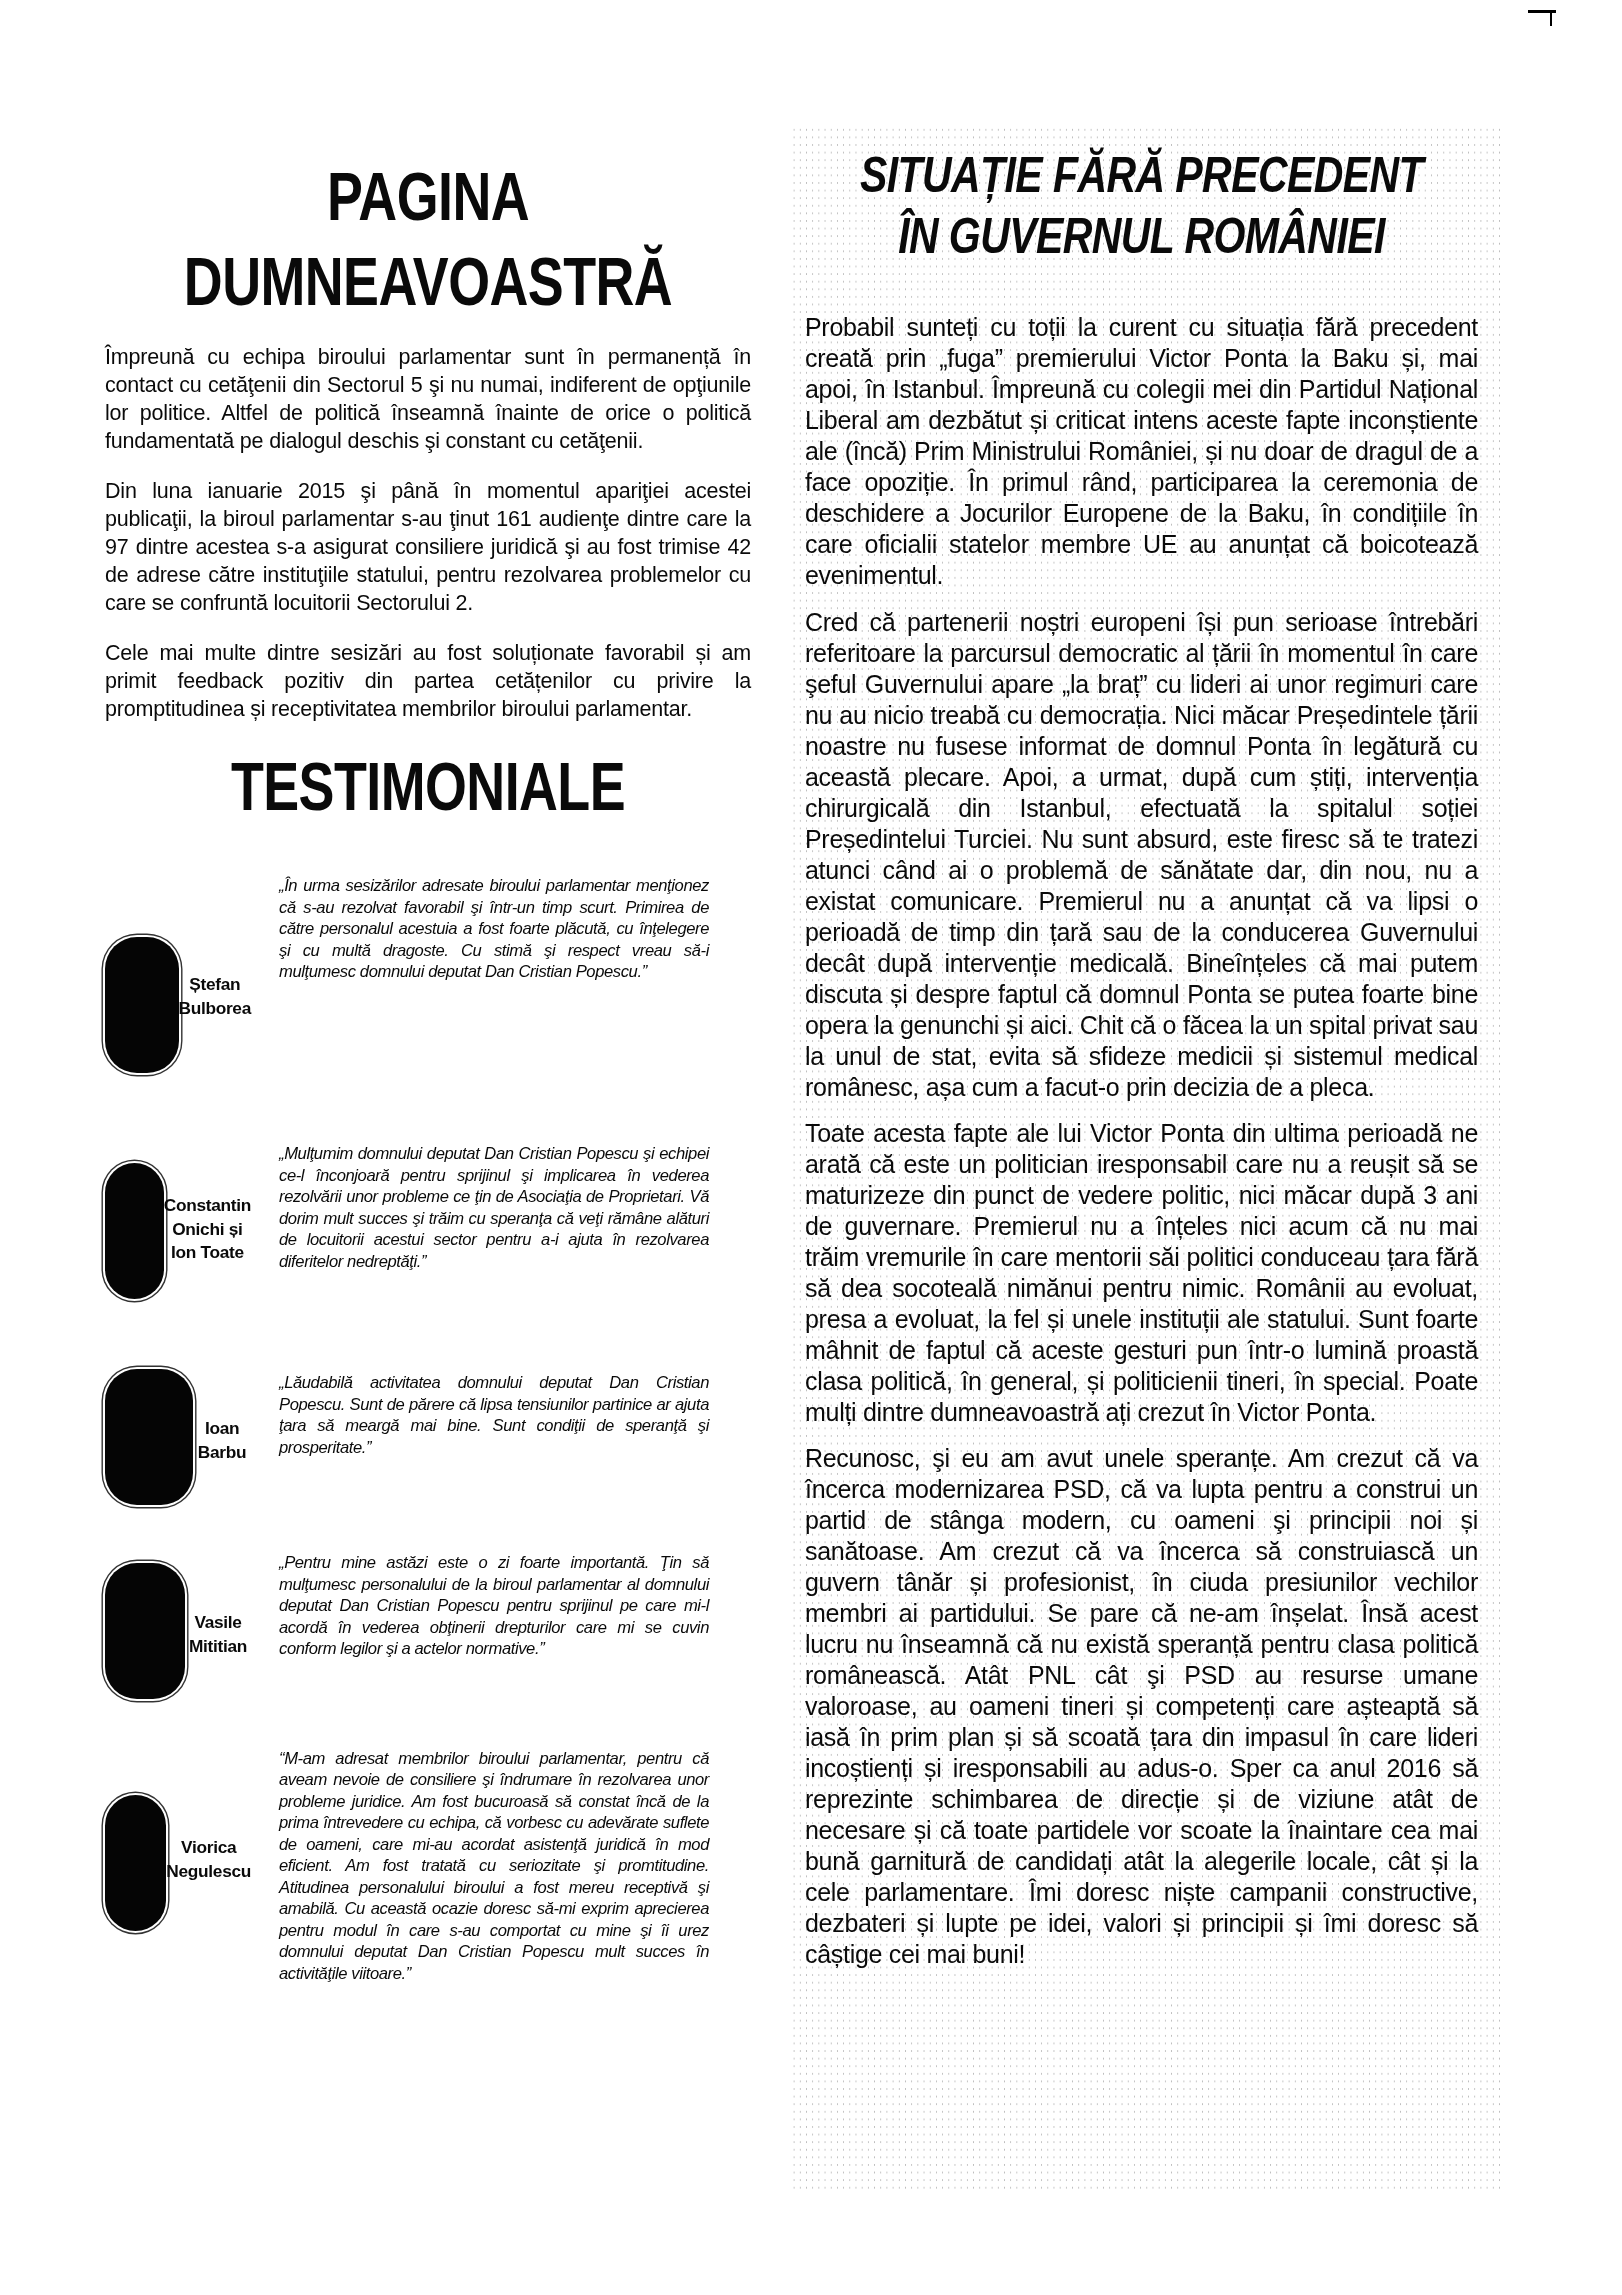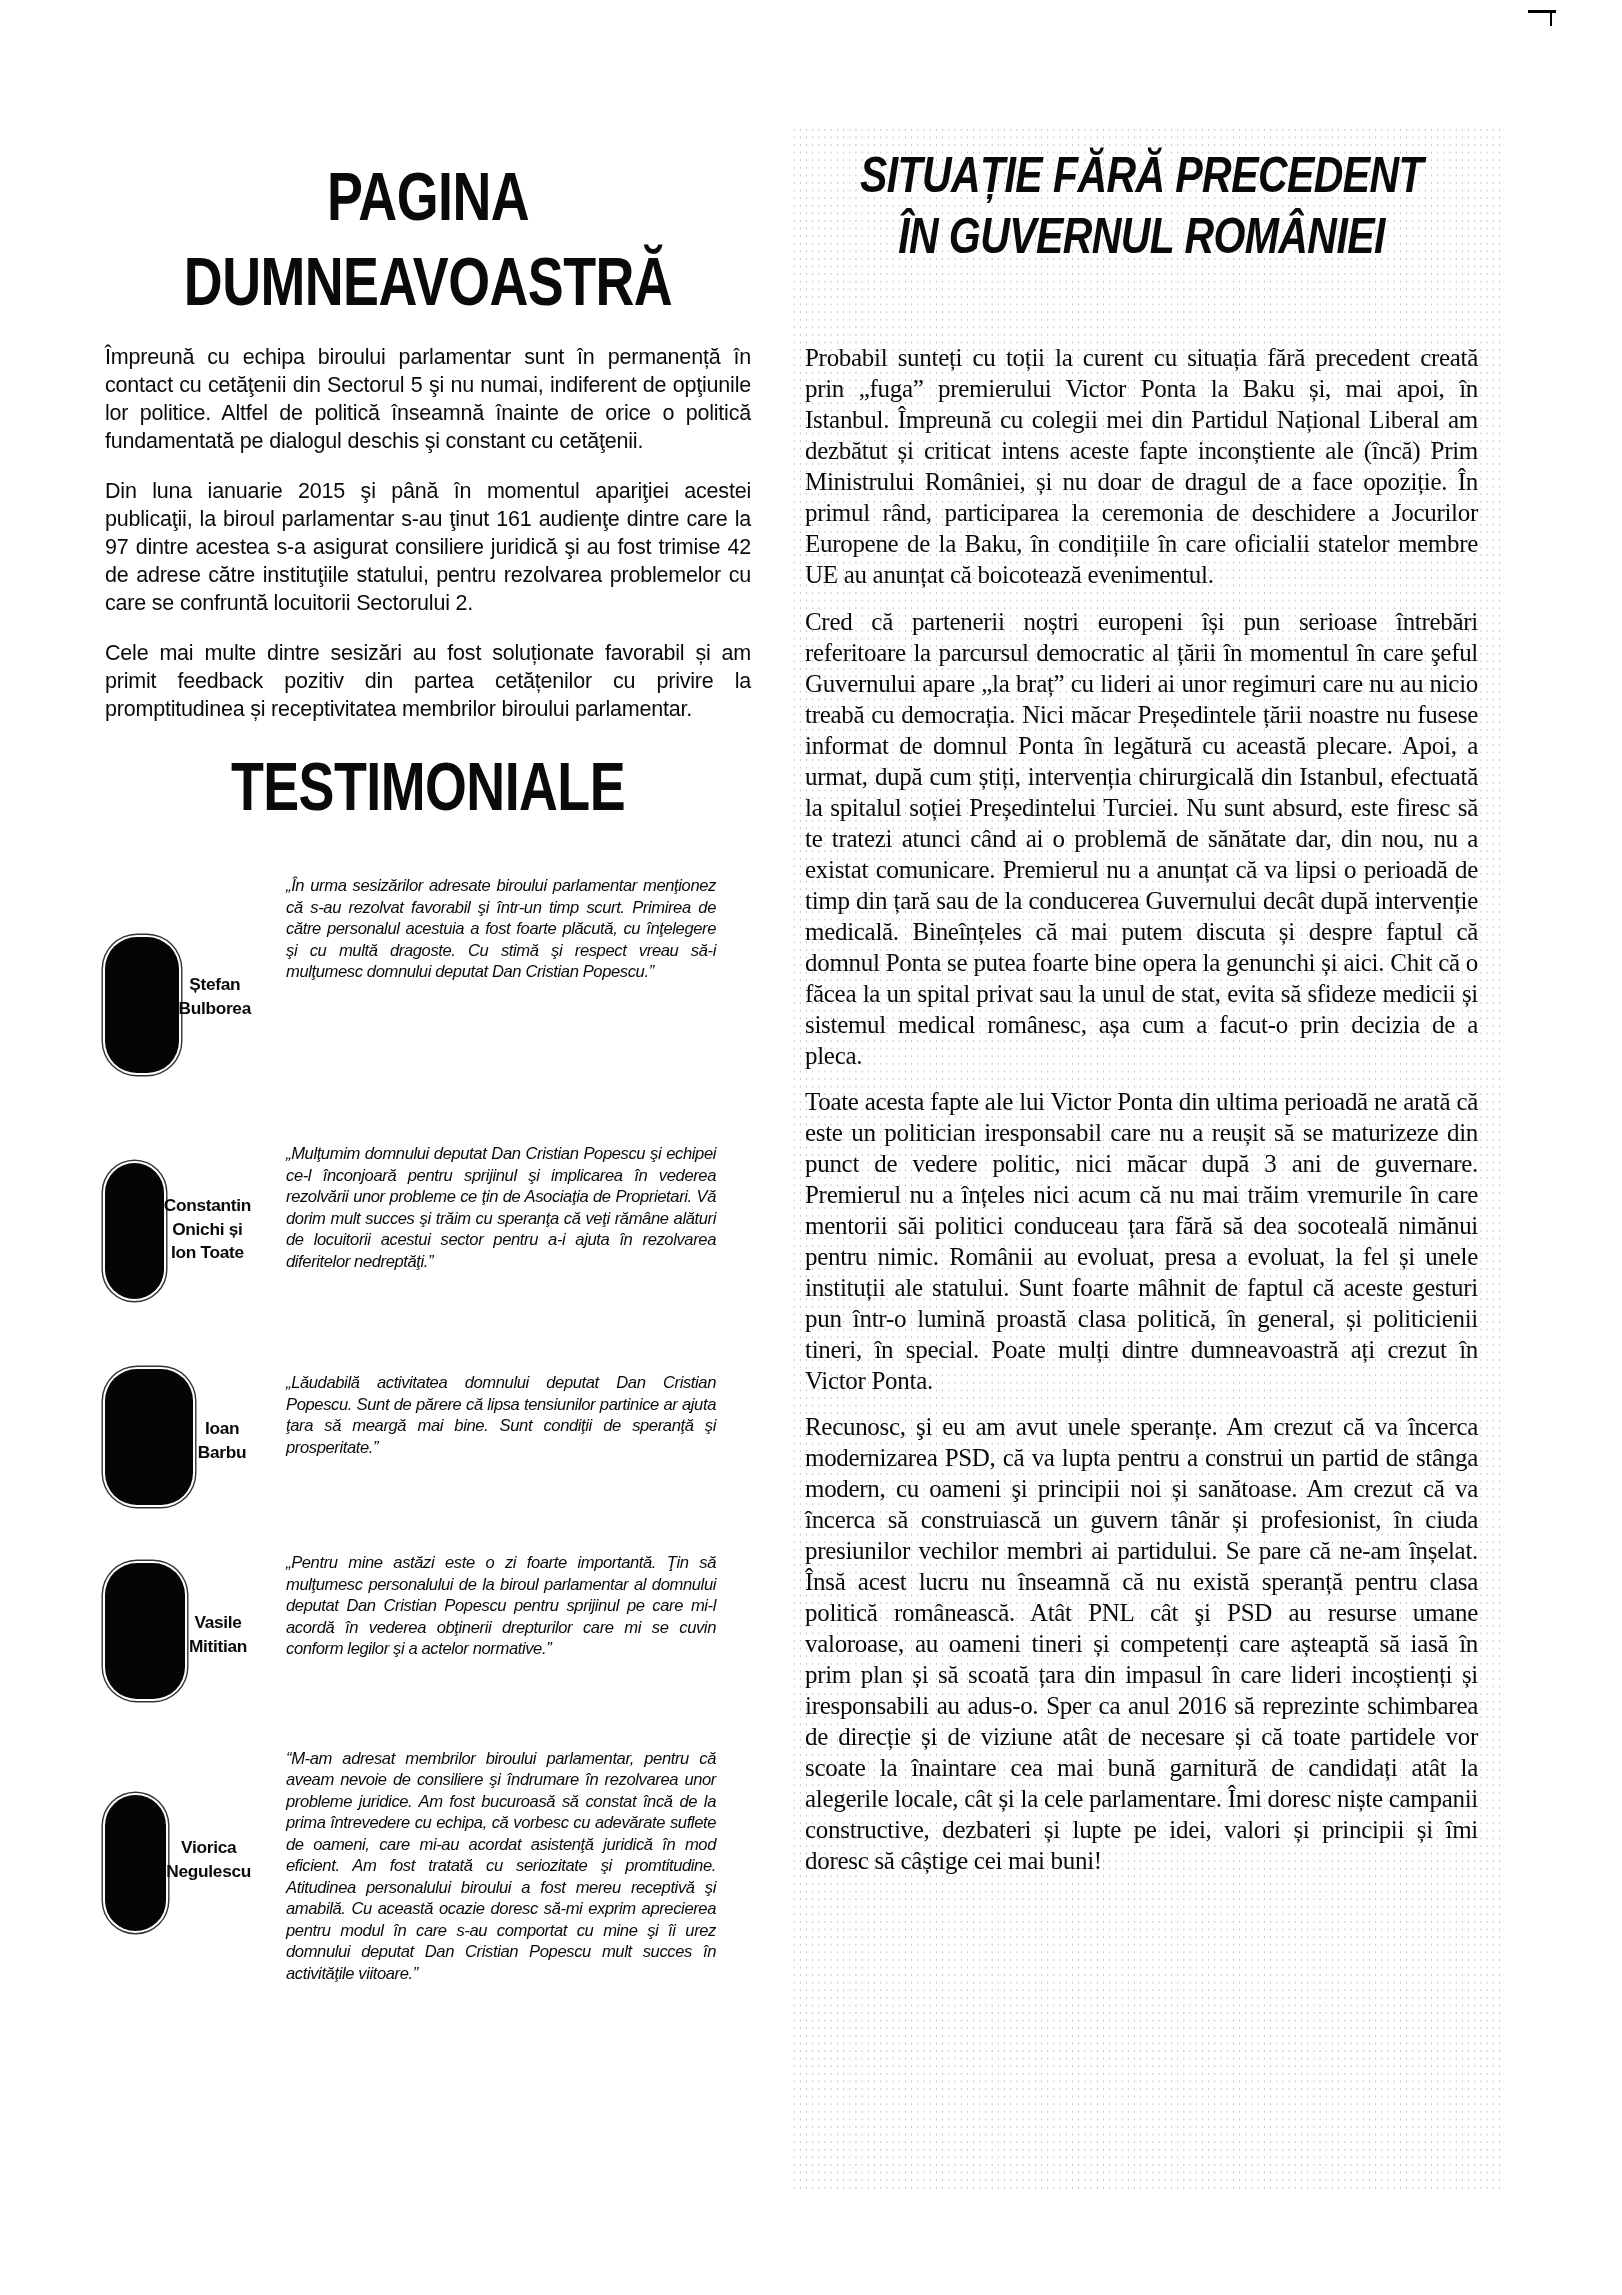--- a/index.html
+++ b/index.html
@@ -37,37 +37,37 @@
     box-shadow: 0 0 0 2.1px #fff, 0 0 0 3.5px #333;
     margin-top: 0;
   }
   .name {
     font-weight: 700; font-size: 17.3px; line-height: 23.6px; text-align: center;
     margin-top: 7px; letter-spacing: -0.3px;
   }
   .quote {
     font-style: italic; font-size: 16.6px; line-height: 21.5px;
     text-align: justify; letter-spacing: -0.4px;
-    margin-left: 35px; width: 430px;
+    margin-left: 28px; width: 430px;
   }
 
   
   .right-col {
     position: absolute; left: 791px; top: 126px; width: 714px; height: 2067px;
     background-image: radial-gradient(#bdbdbd 0.6px, transparent 0.8px);
     background-size: 6.2px 7.6px;
   }
   .right-inner { position: relative; padding-left: 14px; width: 673px; background: transparent; }
   .article-title {
     font-weight: 700; font-style: italic; text-align: center;
     font-size: 50px; line-height: 61px; margin: 19.4px 0 0 0;
     transform: scaleX(0.82); transform-origin: center;
     margin-left: -69px; margin-right: -69px; letter-spacing: -0.7px;
   }
-  .article-body { margin-top: 75px; font-family: Liberation Serif, serif; }
+  .article-body { margin-top: 45px; }
   .article-body p {
     font-size: 25px; line-height: 31px; margin: 0 0 15.3px 0;
     text-align: justify; letter-spacing: -0.3px;
   }
 </style>
 </head>
 <body>
 
 <div class="crop-mark">
   <div class="h"></div>

